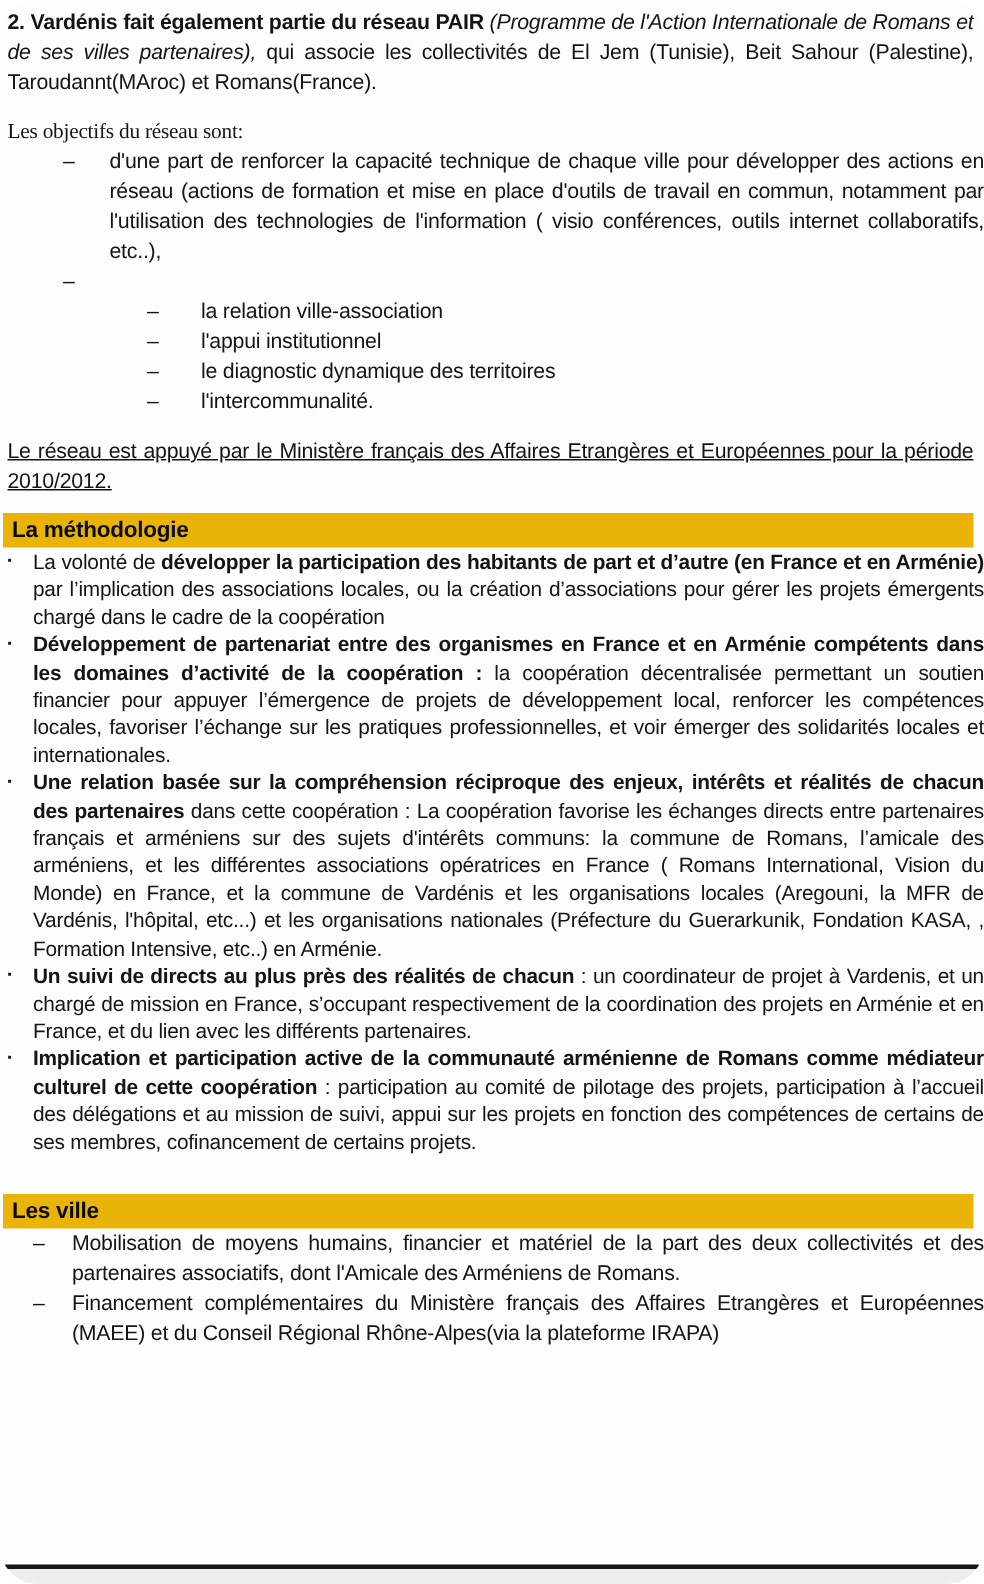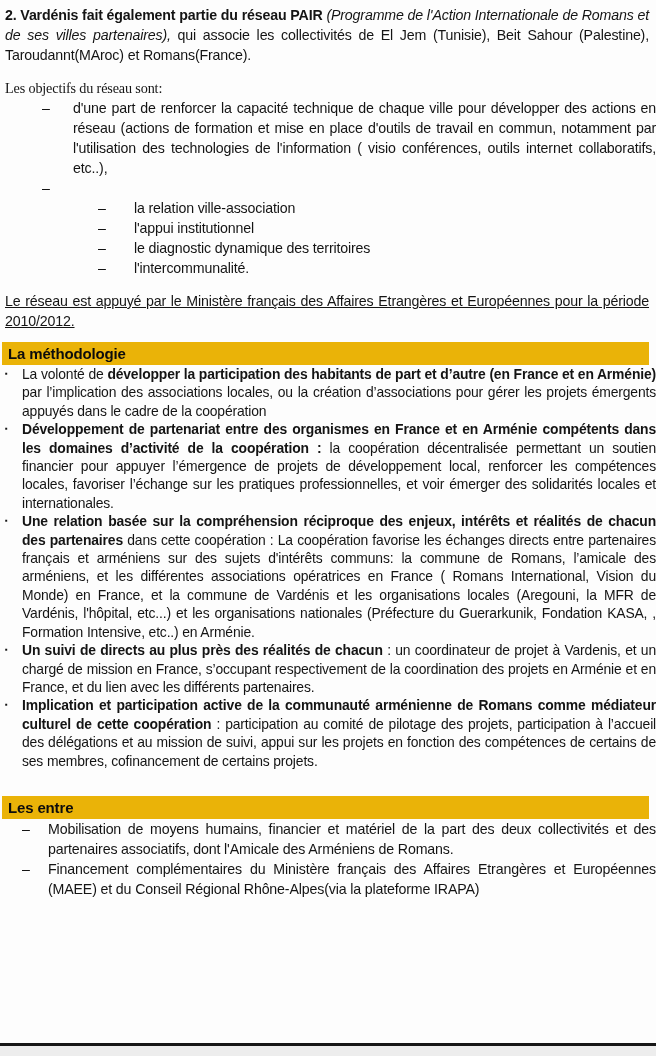--- a/index.html
+++ b/index.html
@@ -8,20 +8,21 @@
     position: relative;
     width: 656px;
     height: 1056px;
     background: #fdfdfd;
     overflow: hidden;
     color: #141414;
     font-family: "Liberation Sans", sans-serif;
     font-size: 14.2px;
     line-height: 20px;
     letter-spacing: -0.15px;
+    border-radius: 25px;
   }
 
   .block { margin-left: 5px; margin-right: 7px; }
 
   p { margin: 0; text-align: justify; }
 
   .intro { padding-top: 5px; }
   .intro em { font-style: italic; font-weight: normal; }
 
   .lead { margin-top: 13px; text-align: left; font-family: Liberation Serif, serif; }
@@ -118,41 +119,41 @@
     </li>
   </ul>
 
   <p class="network block">Le réseau est appuyé par le Ministère français des Affaires Etrangères et Européennes pour la période 2010/2012.</p>
 
   <div class="section-bar">La méthodologie</div>
 
   <ul class="list sq block">
     <li>
       <span class="marker">▪</span>
-      <span class="txt"><span>La volonté de </span><strong>développer la participation des habitants de part et d’autre (en France et en Arménie)</strong><span> par l’implication des associations locales, ou la création d’associations pour gérer les projets émergents appuyés dans le cadre de la coopération</span></span>
+      <span class="txt"><span>La volonté de </span><strong>développer la participation des habitants de part et d’autre (en France et en Arménie)</strong><span> par l’implication des associations locales, ou la création d’associations pour gérer les projets émergents chargé dans le cadre de la coopération</span></span>
     </li>
     <li>
       <span class="marker">▪</span>
       <span class="txt"><span></span><strong>Développement de partenariat entre des organismes en France et en Arménie compétents dans les domaines d’activité de la coopération :</strong><span>  la coopération décentralisée permettant un soutien financier pour appuyer l’émergence de projets de développement local, renforcer les compétences locales, favoriser l’échange sur les pratiques professionnelles, et voir émerger des solidarités locales et internationales.</span></span>
     </li>
     <li>
       <span class="marker">▪</span>
       <span class="txt"><span></span><strong>Une relation basée sur la compréhension réciproque des enjeux, intérêts et réalités de chacun des partenaires</strong><span> dans cette coopération : La coopération favorise les échanges directs entre partenaires français et arméniens sur des sujets d'intérêts communs: la commune de Romans, l’amicale des arméniens, et les différentes associations opératrices en France ( Romans International, Vision du Monde) en France, et la commune de Vardénis et les organisations locales (Aregouni, la MFR de Vardénis, l'hôpital, etc...) et les organisations nationales (Préfecture du Guerarkunik, Fondation KASA, ,  Formation Intensive, etc..) en Arménie.</span></span>
     </li>
     <li>
       <span class="marker">▪</span>
       <span class="txt"><span></span><strong>Un suivi de directs au plus près des réalités de chacun</strong><span> : un coordinateur de projet à Vardenis, et un chargé de mission en France, s’occupant respectivement de la coordination des projets en Arménie et en France, et du lien avec les différents partenaires.</span></span>
     </li>
     <li>
       <span class="marker">▪</span>
       <span class="txt"><span></span><strong>Implication et participation active de la communauté arménienne de Romans comme médiateur culturel de cette coopération</strong><span> : participation au comité de pilotage des projets, participation à l’accueil des délégations et au mission de suivi, appui sur les projets en fonction des compétences de certains de ses membres, cofinancement de certains projets.</span></span>
     </li>
   </ul>
 
-  <div class="section-bar bar-means">Les entre</div>
+  <div class="section-bar bar-means">Les ville</div>
 
   <ul class="list means block">
     <li>
       <span class="marker">–</span>
       <span class="txt">Mobilisation de moyens humains, financier et matériel de la part des deux collectivités et des partenaires associatifs, dont l'Amicale des Arméniens de Romans.</span>
     </li>
     <li>
       <span class="marker">–</span>
       <span class="txt">Financement complémentaires du Ministère français des Affaires Etrangères et Européennes (MAEE) et du Conseil Régional Rhône-Alpes(via la plateforme IRAPA)</span>
     </li>

